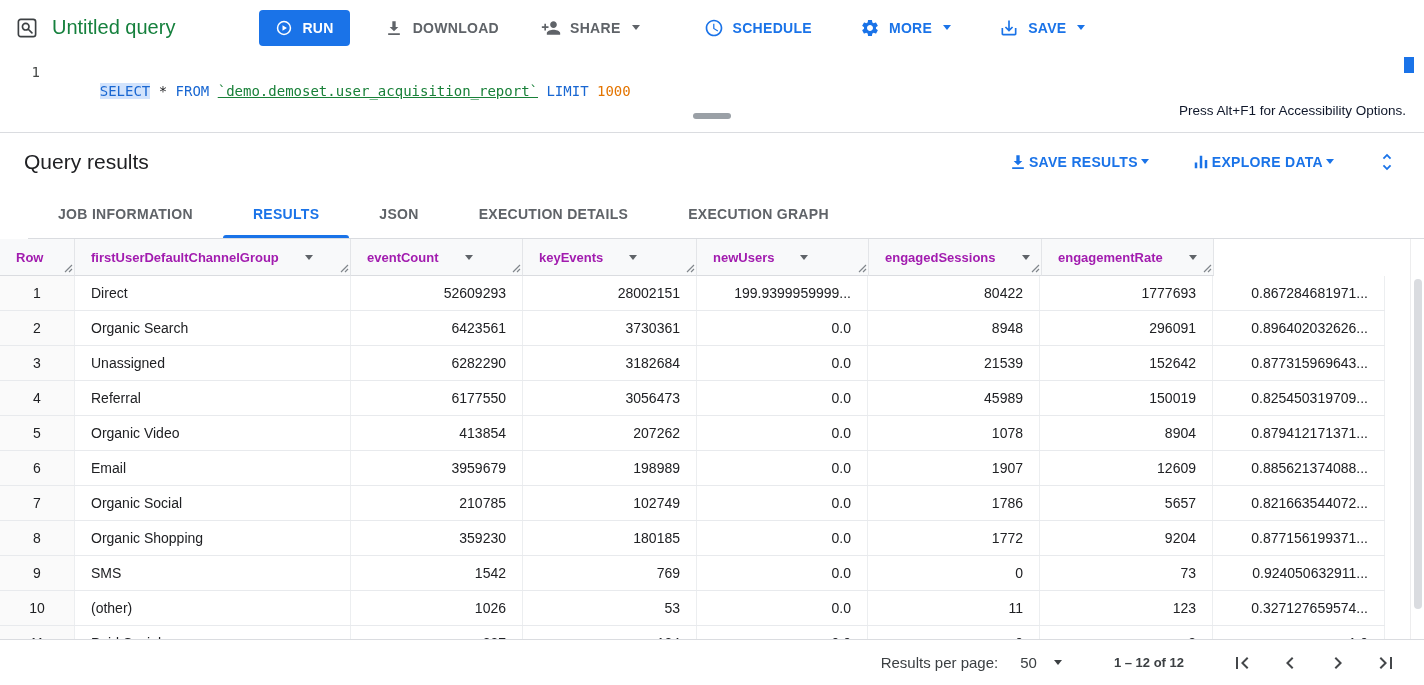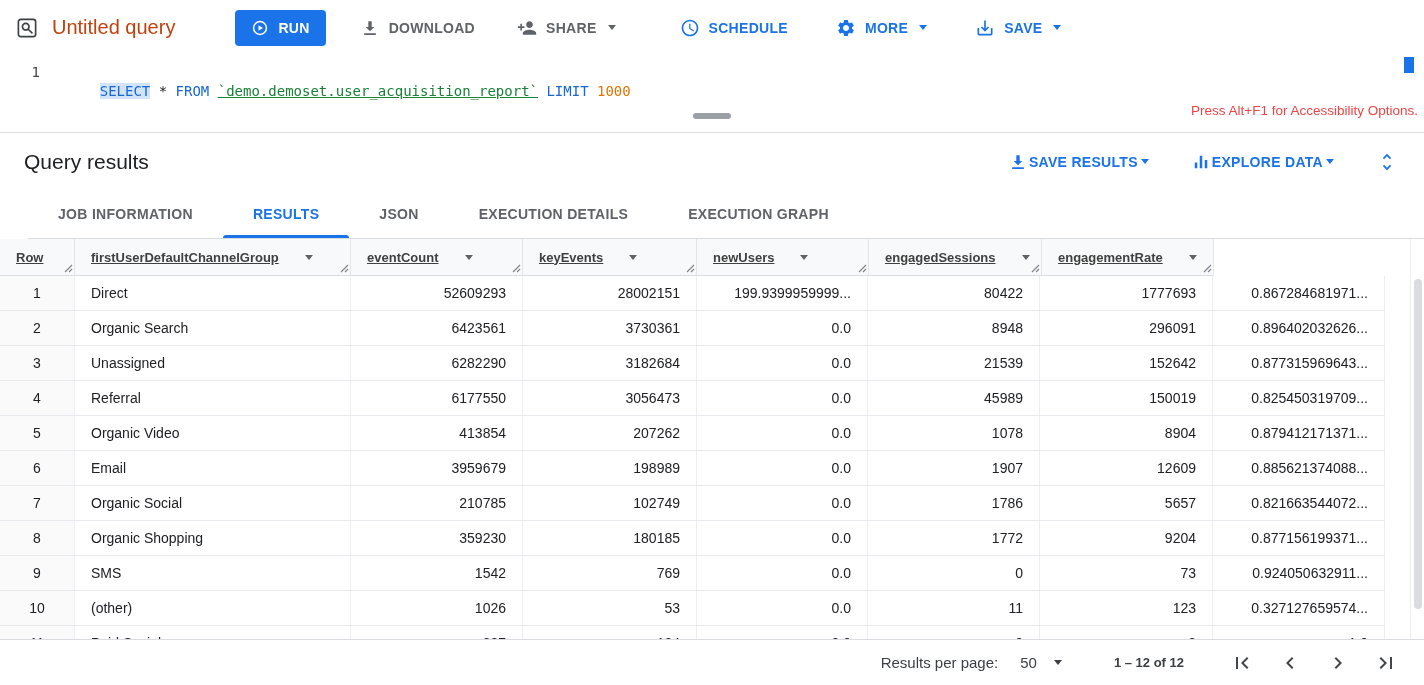--- a/index.html
+++ b/index.html
@@ -2,21 +2,21 @@
 <html><head>
 <meta charset="utf-8">
 <style>
   * { margin:0; padding:0; box-sizing:border-box; }
   html,body { width:1424px; height:685px; overflow:hidden; background:#fff;
     font-family:"Liberation Sans", sans-serif; color:#202124; }
 
   
   .toolbar { height:55px; display:flex; align-items:center; padding:0 16px; background:#fff; }
   .icon-box { display:flex; align-items:center; margin-right:14px; }
-  .q-title { font-size:20px; color:#c2410c; margin-right:60px; white-space:nowrap; }
+  .q-title { font-size:20px; color:#15803d; margin-right:84px; white-space:nowrap; }
   .run-btn { display:flex; align-items:center; gap:9px; background:#1a73e8; color:#fff;
     border:none; border-radius:4px; height:36px; padding:0 16px; font-family:inherit;
     font-size:14px; font-weight:700; letter-spacing:.3px; cursor:pointer; margin-right:28px; }
   .tb { display:flex; align-items:center; gap:9px; background:none; border:none; cursor:pointer;
     font-family:inherit; font-size:14px; font-weight:700; letter-spacing:.3px; margin-right:30px;
     height:36px; padding:0 6px; white-space:nowrap; }
   .tb.gray { color:#5f6368; }
   .tb.blue { color:#1a73e8; }
   .caret { width:0; height:0; border-left:4.5px solid transparent; border-right:4.5px solid transparent;
     border-top:5px solid currentColor; display:inline-block; margin-left:2px; }
@@ -33,21 +33,21 @@
   .tok-sel { background:#d2e3fc; }
   .tok-plain { color:#202124; }
   .tok-tref { color:#188038; text-decoration:underline; cursor:pointer; }
   .tok-num { color:#e37400; }
   .ov-thumb { position:absolute; right:10px; top:2px; width:10px; height:16px; background:#1a73e8; }
 
   
   .splitter { position:relative; height:33px; background:#fff; border-bottom:1px solid #dadce0; }
   .grip { position:absolute; left:50%; top:13px; transform:translateX(-50%); width:38px; height:6px;
     border-radius:3px; background:#9aa0a6; cursor:row-resize; }
-  .a11y { position:absolute; right:6px; top:3px; font-size:13.5px; color:#ef4444; }
+  .a11y { position:absolute; right:18px; top:3px; font-size:13.5px; color:#0f172a; }
 
   
   .results-header { height:57px; display:flex; align-items:center; padding:0 26px 0 24px; background:#fff;justify-content:flex-end; }
   .results-title { font-size:21px; color:#202124; }
   .rh-actions { margin-left:auto; display:flex; align-items:center; gap:42px; }
   .link-btn { display:flex; align-items:center; gap:1px; background:none; border:none; cursor:pointer;
     font-family:inherit; color:#1a73e8; font-size:14px; font-weight:700; letter-spacing:.3px; }
   .icon-btn { background:none; border:none; cursor:pointer; display:flex; align-items:center; }
 
   
@@ -56,21 +56,21 @@
     font-weight:700; letter-spacing:.3px; color:#5f6368; cursor:pointer; white-space:nowrap; }
   .tab.active { color:#1a73e8; }
   .tab.active::after { content:""; position:absolute; left:0; right:0; bottom:0; height:3px;
     background:#1a73e8; border-radius:3px 3px 0 0; }
 
   
   .table-area { position:relative; height:400px; overflow:hidden; background:#fff; }
   .thead { display:flex; height:37px; width:1385px; }
   .th { position:relative; display:flex; align-items:center; padding:0 16px; background:#f8f9fa;
     border-bottom:1px solid #dadce0; border-right:1px solid #e3e5e8; font-size:13px; font-weight:700;
-    color:#404040; cursor:pointer;text-decoration:underline; }
+    color:#a21caf; cursor:pointer; }
   .sort-caret { width:0; height:0; border-left:4.5px solid transparent; border-right:4.5px solid transparent;
     border-top:5.5px solid #5f6368; margin-left:26px; }
   .resize-mark { position:absolute; right:1px; bottom:2px; line-height:0; cursor:col-resize; }
   .tr { display:flex; height:35px; width:1385px; border-bottom:1px solid #e8eaed; background:#fff; }
   .td { display:flex; align-items:center; padding:0 16px; font-size:14px; color:#202124;
     border-right:1px solid #eceef0; overflow:hidden; white-space:nowrap; }
   .td.rowcol { background:#fafafa; }
   .al-center { justify-content:center; }
   .al-left { justify-content:flex-start; }
   .al-right { justify-content:flex-end; }

